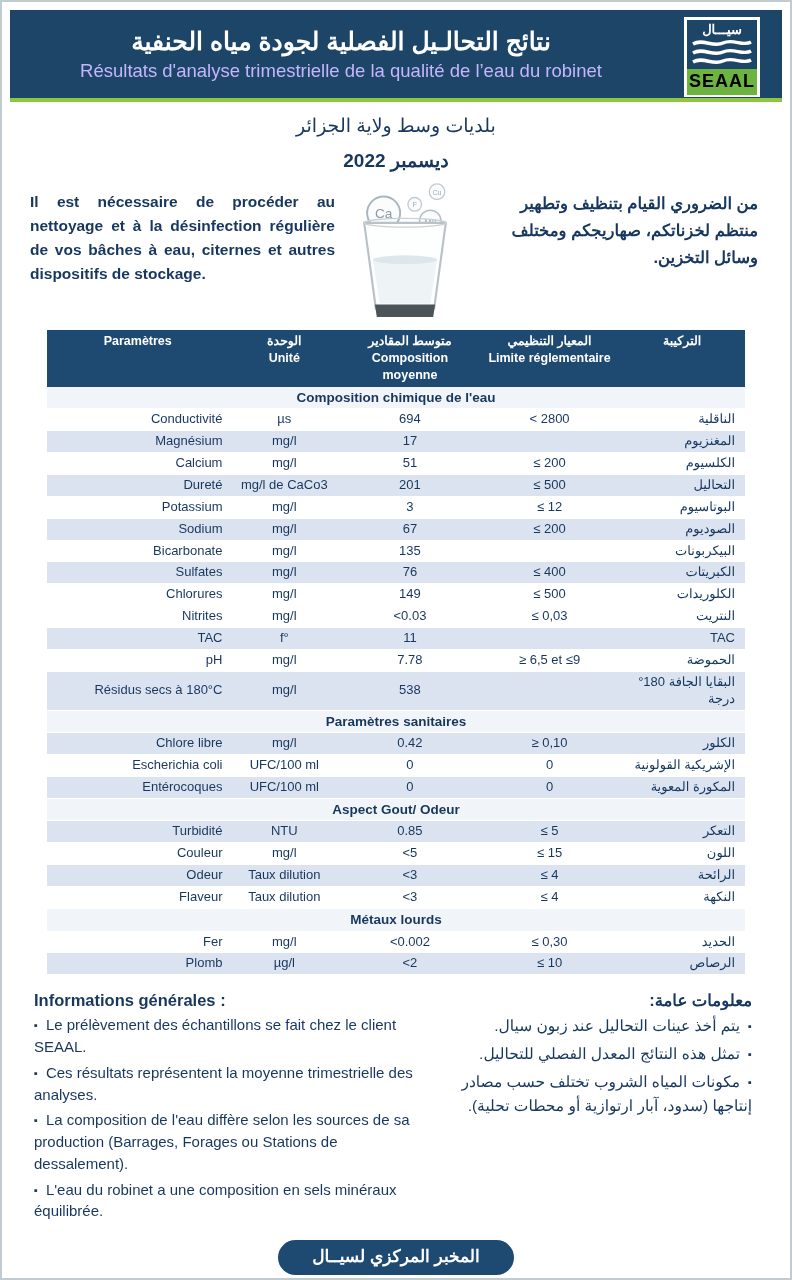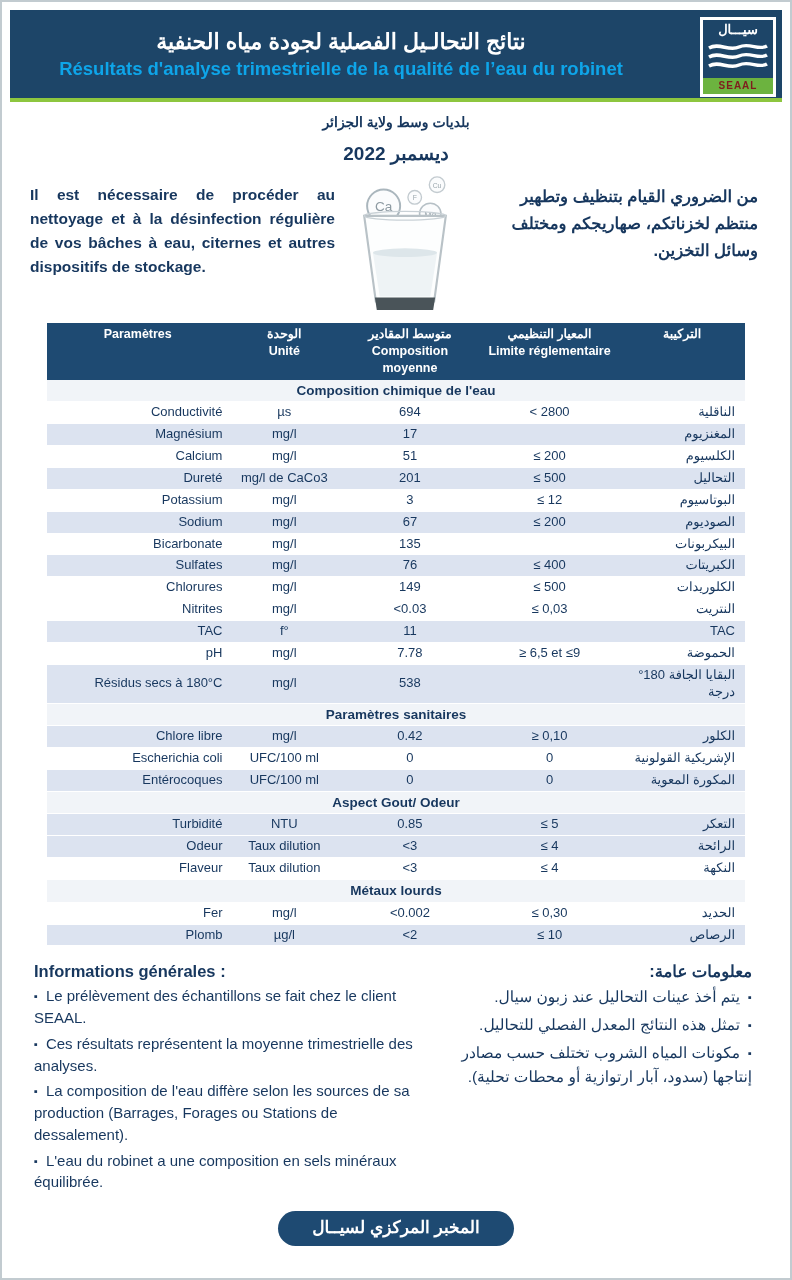--- a/index.html
+++ b/index.html
@@ -10,33 +10,33 @@
     color:#17375e;
   }
 
   
   .band-wrap { margin:8px 8px 0 8px; }
   .band {
     background:#1d4568; height:92px; position:relative;
     display:flex; flex-direction:column; justify-content:center;
     padding-right:110px; border-bottom:4px solid #8dc63f;
   }
-  .band .t-ar { color:#fff; font-weight:bold; font-size:22px; text-align:center; direction:rtl; line-height:1.35; }
-  .band .t-fr { color:#0ea5e9; font-weight:bold; font-size:18.5px; text-align:center; line-height:1.3; }
+  .band .t-ar { color:#fff; font-weight:bold; font-size:25px; text-align:center; direction:rtl; line-height:1.35; }
+  .band .t-fr { color:#c4b5fd; font-weight:normal; font-size:18.5px; text-align:center; line-height:1.3; }
   .logo {
-    position:absolute; right:6px; top:7px; width:76px; height:80px;
+    position:absolute; right:22px; top:7px; width:76px; height:80px;
     border:3px solid #fff; background:#1d4568; display:flex; flex-direction:column;
   }
   .logo .logo-ar { color:#fff; font-size:13px; font-weight:bold; text-align:center; direction:rtl; padding-top:2px; line-height:1.2; border-bottom:1px solid rgba(255,255,255,.0); }
   .logo .waves { flex:1; display:flex; align-items:center; justify-content:center; }
-  .logo .logo-latin { background:#6cb33f; color:#7f1d1d; font-weight:bold; font-size:10px; text-align:center; letter-spacing:1px; padding:2px 0 3px 0; }
+  .logo .logo-latin { background:#6cb33f; color:#000000; font-weight:bold; font-size:18px; text-align:center; letter-spacing:1px; padding:2px 0 3px 0; }
 
   
   .subtitle { text-align:center; margin-top:12px; direction:rtl; }
-  .subtitle .s1 { font-size:14px; font-weight:bold; }
+  .subtitle .s1 { font-size:19px; font-weight:normal; }
   .subtitle .s2 { font-size:19px; font-weight:bold; margin-top:12px; }
 
   
   .notice { display:flex; margin:10px 28px 0 28px; align-items:flex-start; }
   .notice .fr { width:305px; font-weight:bold; font-size:15.5px; line-height:1.55; text-align:justify; padding-top:8px; }
   .notice .glass { width:128px; margin:0 6px; flex:none; }
   .notice .ar { flex:1; font-weight:bold; font-size:16.5px; line-height:1.65; direction:rtl; text-align:right; padding-top:8px; padding-right:4px; }
 
   
   .tbl-wrap { margin:6px 45px 0 45px; }
@@ -280,20 +280,27 @@
           <tr class="section-row">
             <td colspan="5">Aspect Gout/ Odeur</td>
           </tr>
           <tr class="shaded">
             <td class="c0">Turbidité</td>
             <td class="c1">NTU</td>
             <td class="c2">0.85</td>
             <td class="c3">≤ 5</td>
             <td class="c4">التعكر</td>
           </tr>
+          <tr>
+            <td class="c0">Couleur</td>
+            <td class="c1">mg/l</td>
+            <td class="c2">&lt;5</td>
+            <td class="c3">≤ 15</td>
+            <td class="c4">اللون</td>
+          </tr>
           <tr class="shaded">
             <td class="c0">Odeur</td>
             <td class="c1">Taux dilution</td>
             <td class="c2">&lt;3</td>
             <td class="c3">≤ 4</td>
             <td class="c4">الرائحة</td>
           </tr>
           <tr>
             <td class="c0">Flaveur</td>
             <td class="c1">Taux dilution</td>

